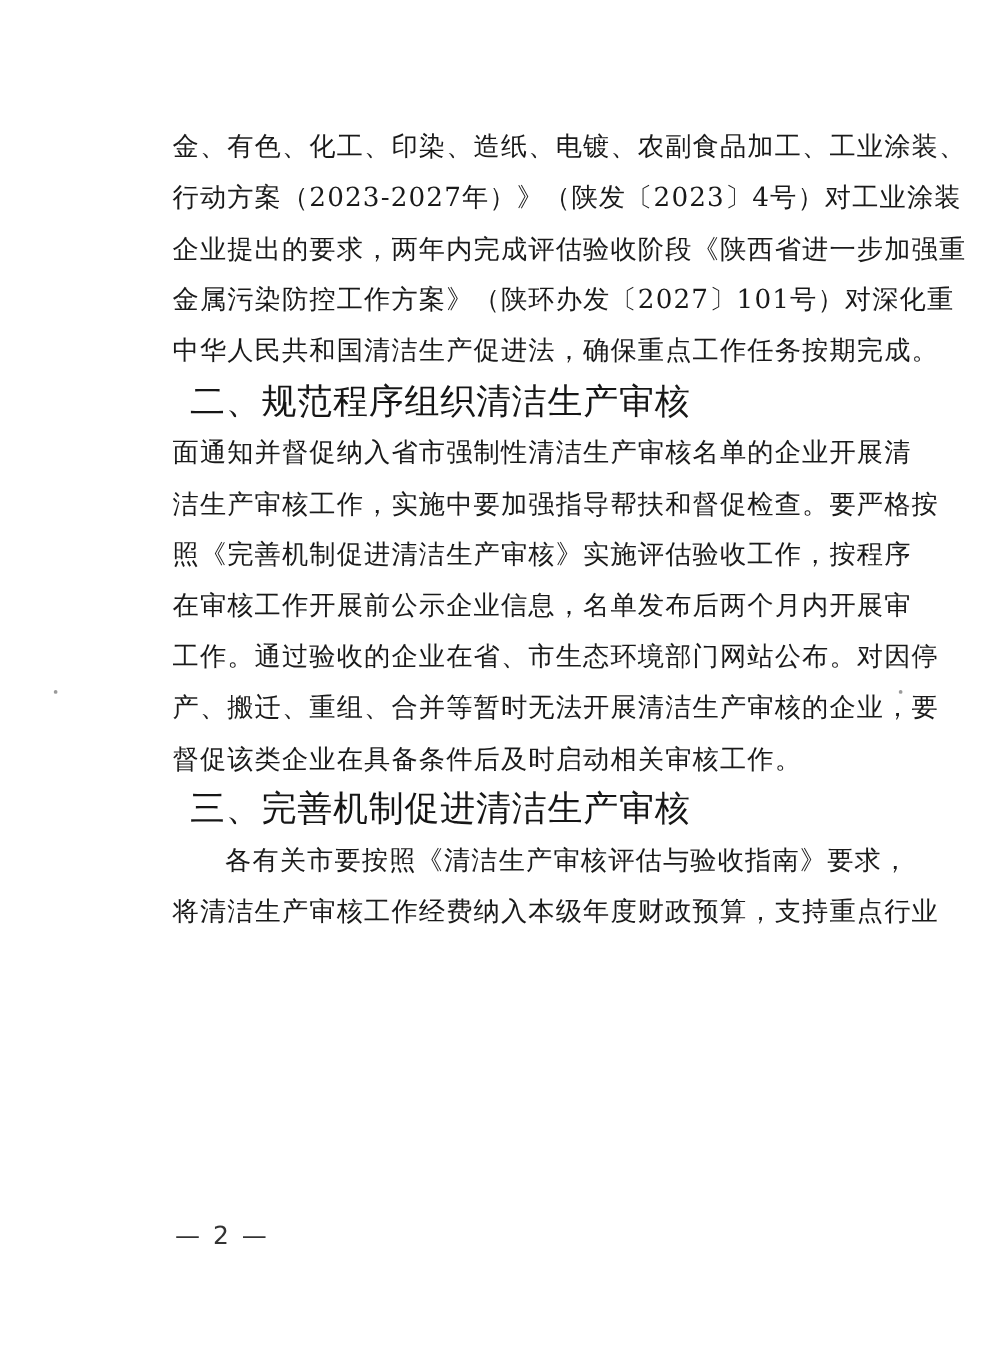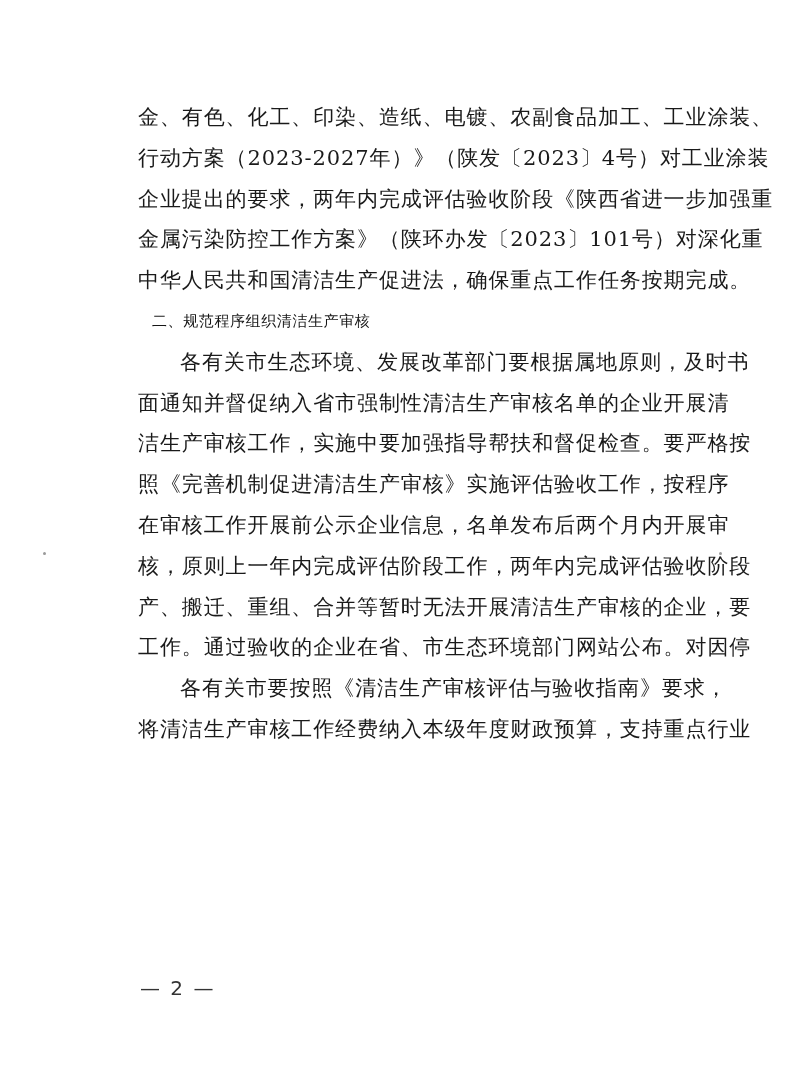--- a/index.html
+++ b/index.html
@@ -33,21 +33,21 @@
       margin-left: 28px;
     }
     .line.last {
       text-align-last: left;
     }
     .line.indent {
       padding-left: 42px;
     }
     .heading {
       font-family: "DejaVu Sans", "Liberation Sans", sans-serif;
-      font-size: 15px;
+      font-size: 28px;
       line-height: 40.8px;
       height: 40.8px;
       padding-left: 42px;
       letter-spacing: 0.6px;
       white-space: nowrap;
       color: #161616;
     }
     .page-number {
       position: absolute;
       left: 140px;
@@ -66,36 +66,36 @@
     }
   </style>
 </head>
 <body>
 
 <div class="page">
   <div>
     <div class="line">金、有色、化工、印染、造纸、电镀、农副食品加工、工业涂装、</div>
     <div class="line">行动方案（2023-2027年）》（陕发〔2023〕4号）对工业涂装</div>
     <div class="line">企业提出的要求，两年内完成评估验收阶段《陕西省进一步加强重</div>
-    <div class="line">金属污染防控工作方案》（陕环办发〔2023〕101号）对深化重</div>
+    <div class="line">金属污染防控工作方案》（陕环办发〔2027〕101号）对深化重</div>
     <div class="line">中华人民共和国清洁生产促进法，确保重点工作任务按期完成。</div>
   </div>
 
   <div class="heading">二、规范程序组织清洁生产审核</div>
   <div>
-    <div class="line indent">各有关市生态环境、发展改革部门要根据属地原则，及时书</div>
     <div class="line">面通知并督促纳入省市强制性清洁生产审核名单的企业开展清</div>
     <div class="line">洁生产审核工作，实施中要加强指导帮扶和督促检查。要严格按</div>
     <div class="line">照《完善机制促进清洁生产审核》实施评估验收工作，按程序</div>
     <div class="line">在审核工作开展前公示企业信息，名单发布后两个月内开展审</div>
-    <div class="line">核，原则上一年内完成评估阶段工作，两年内完成评估验收阶段</div>
+    <div class="line">工作。通过验收的企业在省、市生态环境部门网站公布。对因停</div>
     <div class="line">产、搬迁、重组、合并等暂时无法开展清洁生产审核的企业，要</div>
-    <div class="line">工作。通过验收的企业在省、市生态环境部门网站公布。对因停</div>
+    <div class="line last">督促该类企业在具备条件后及时启动相关审核工作。</div>
   </div>
 
+  <div class="heading">三、完善机制促进清洁生产审核</div>
   <div>
     <div class="line indent">各有关市要按照《清洁生产审核评估与验收指南》要求，</div>
     <div class="line">将清洁生产审核工作经费纳入本级年度财政预算，支持重点行业</div>
   </div>
 </div>
 
 <div class="page-number">— 2 —</div>
 
 <div class="edge-mark" style="left:43px; top:552px;"></div>
 <div class="edge-mark" style="left:719px; top:552px;"></div>

